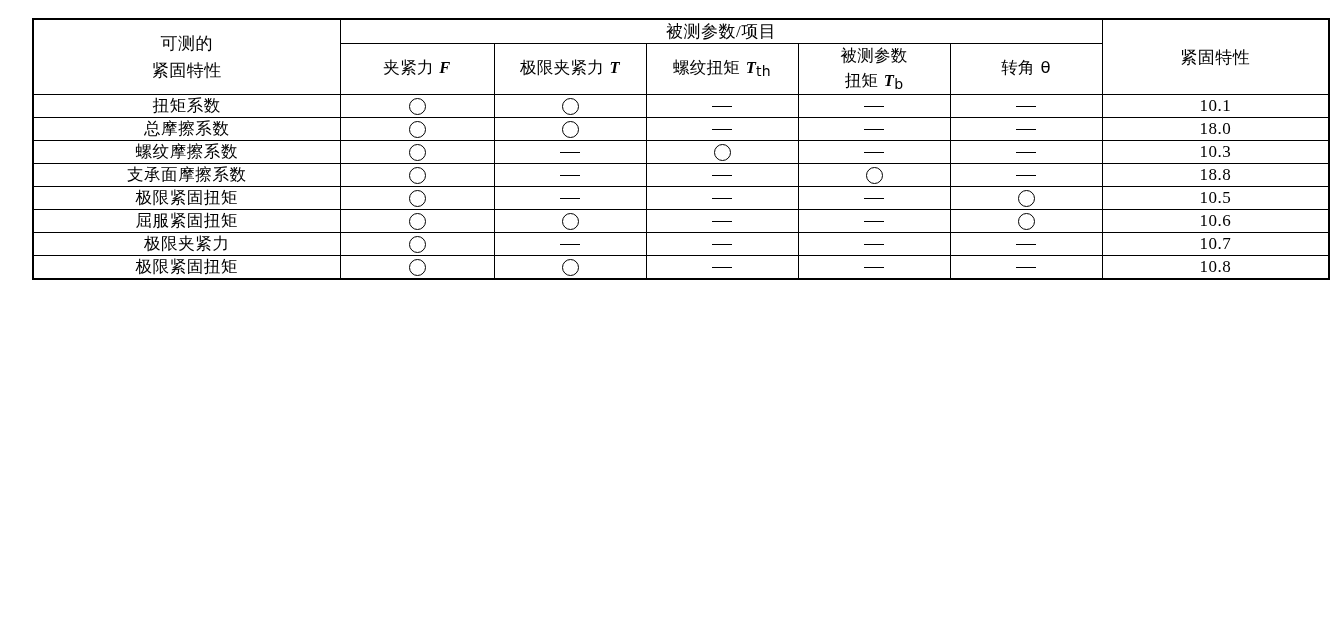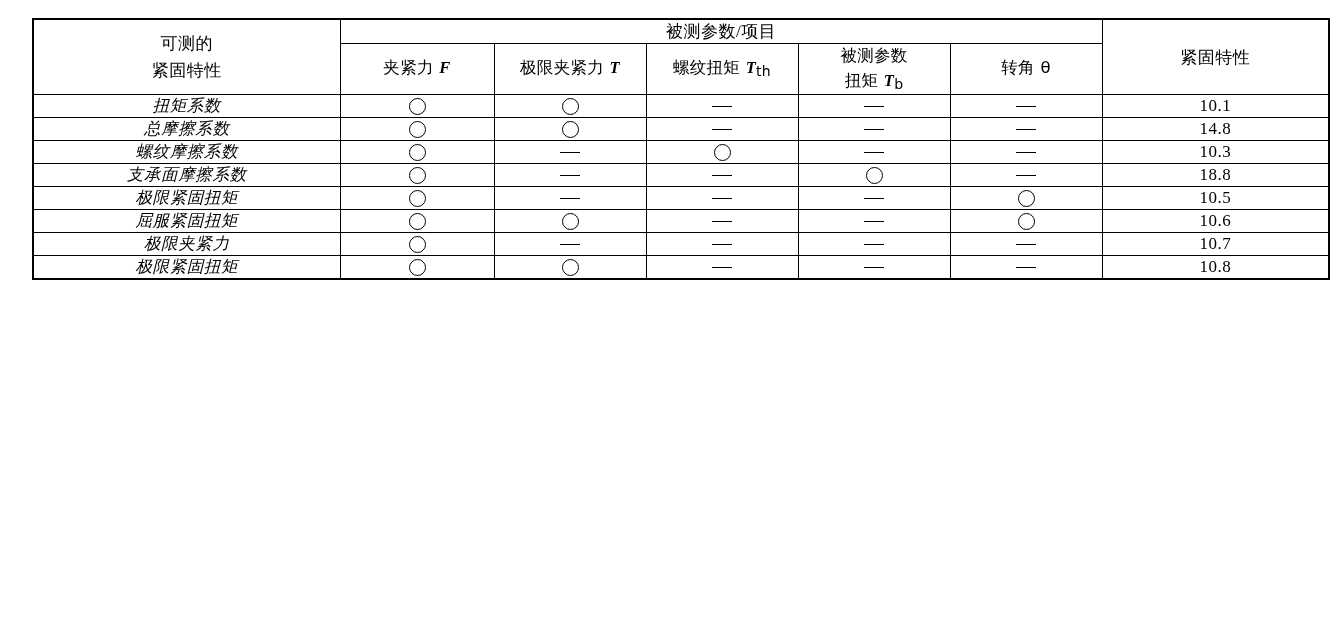--- a/index.html
+++ b/index.html
@@ -77,21 +77,20 @@
     position: relative;
     top: 3px;
   }
   .rowlabel {
     font-family: "DejaVu Sans", "Liberation Sans", sans-serif;
     font-size: 16.5px;
     font-weight: bold;
     letter-spacing: 0.6px;
     text-align: left;
     padding: 10px 0 10px 18px;
-    font-style: italic;
   }
   .cell-mark {
     font-size: 19px;
     font-family: "DejaVu Sans", "Liberation Sans", sans-serif;
     padding: 10px 2px;
     line-height: 1.1;
   }
   .cell-mark .circ {
     display: inline-block;
     width: 15px;
@@ -187,21 +186,21 @@
             <td class="cell-mark"><span class="dash"></span></td>
             <td class="cell-num">10.1</td>
           </tr>
           <tr>
             <td class="rowlabel">总摩擦系数</td>
             <td class="cell-mark"><span class="circ"></span></td>
             <td class="cell-mark"><span class="circ"></span></td>
             <td class="cell-mark"><span class="dash"></span></td>
             <td class="cell-mark"><span class="dash"></span></td>
             <td class="cell-mark"><span class="dash"></span></td>
-            <td class="cell-num">14.8</td>
+            <td class="cell-num">18.0</td>
           </tr>
           <tr>
             <td class="rowlabel">螺纹摩擦系数</td>
             <td class="cell-mark"><span class="circ"></span></td>
             <td class="cell-mark"><span class="dash"></span></td>
             <td class="cell-mark"><span class="circ"></span></td>
             <td class="cell-mark"><span class="dash"></span></td>
             <td class="cell-mark"><span class="dash"></span></td>
             <td class="cell-num">10.3</td>
           </tr>

